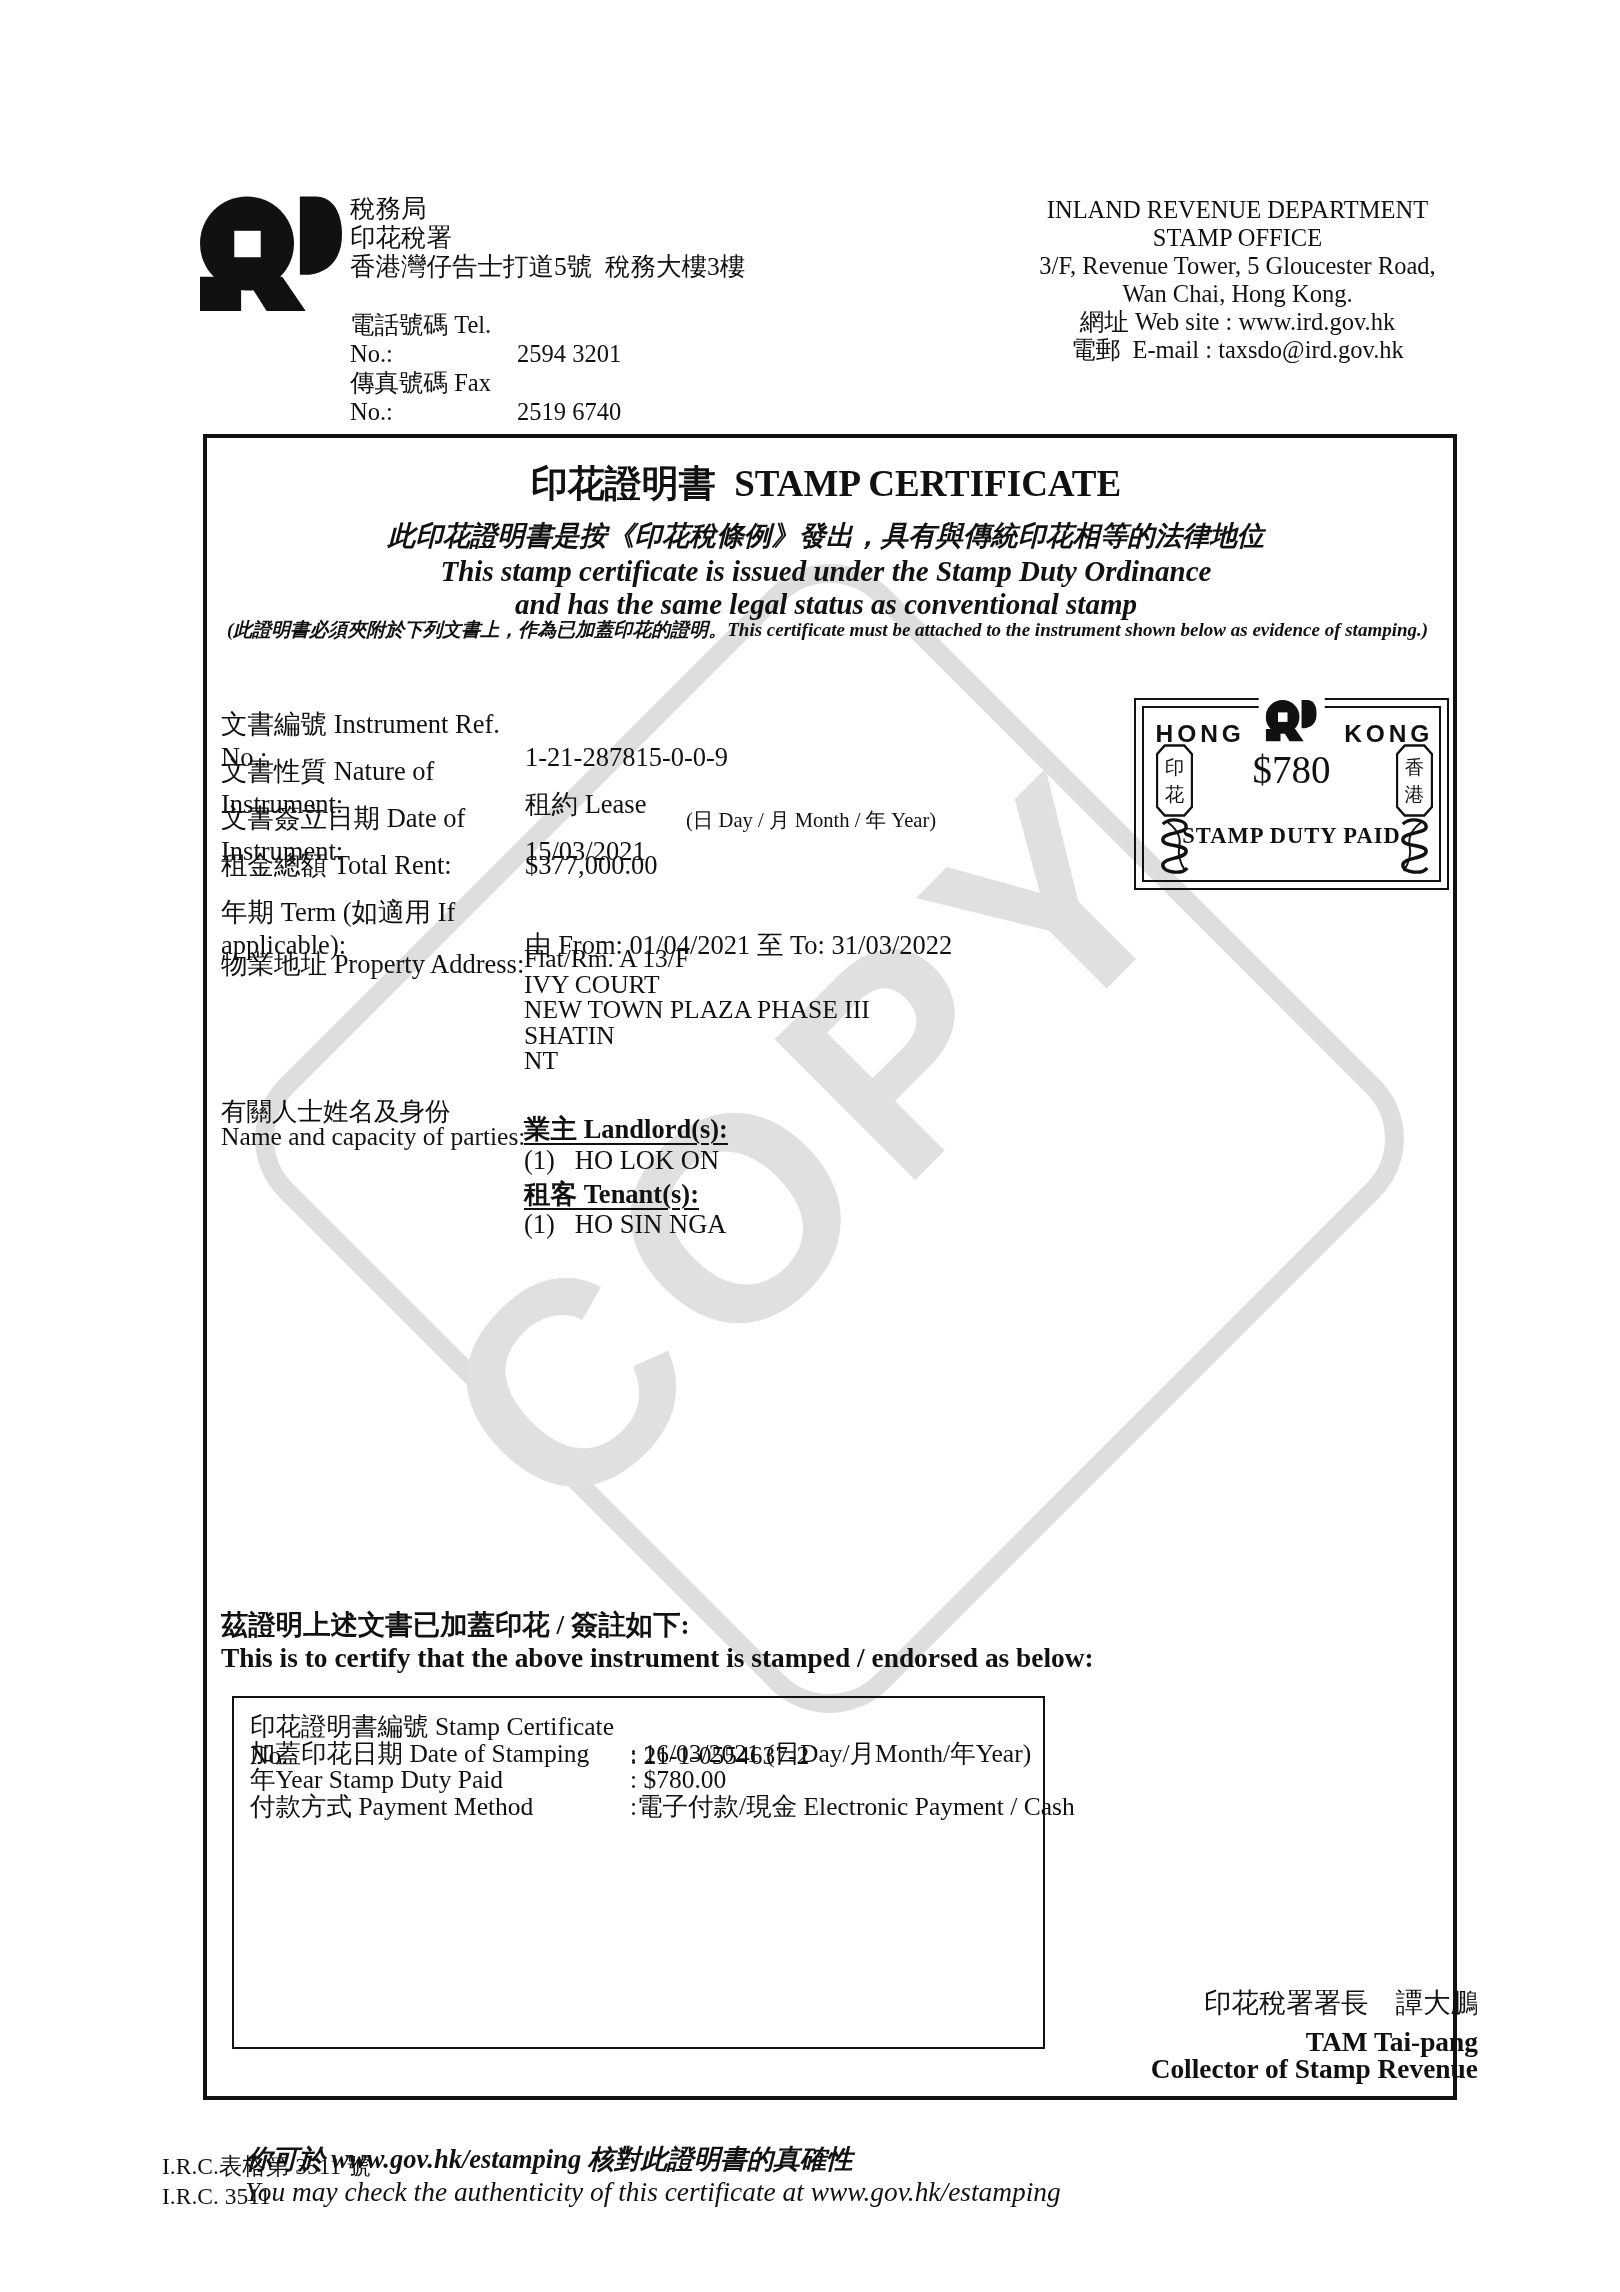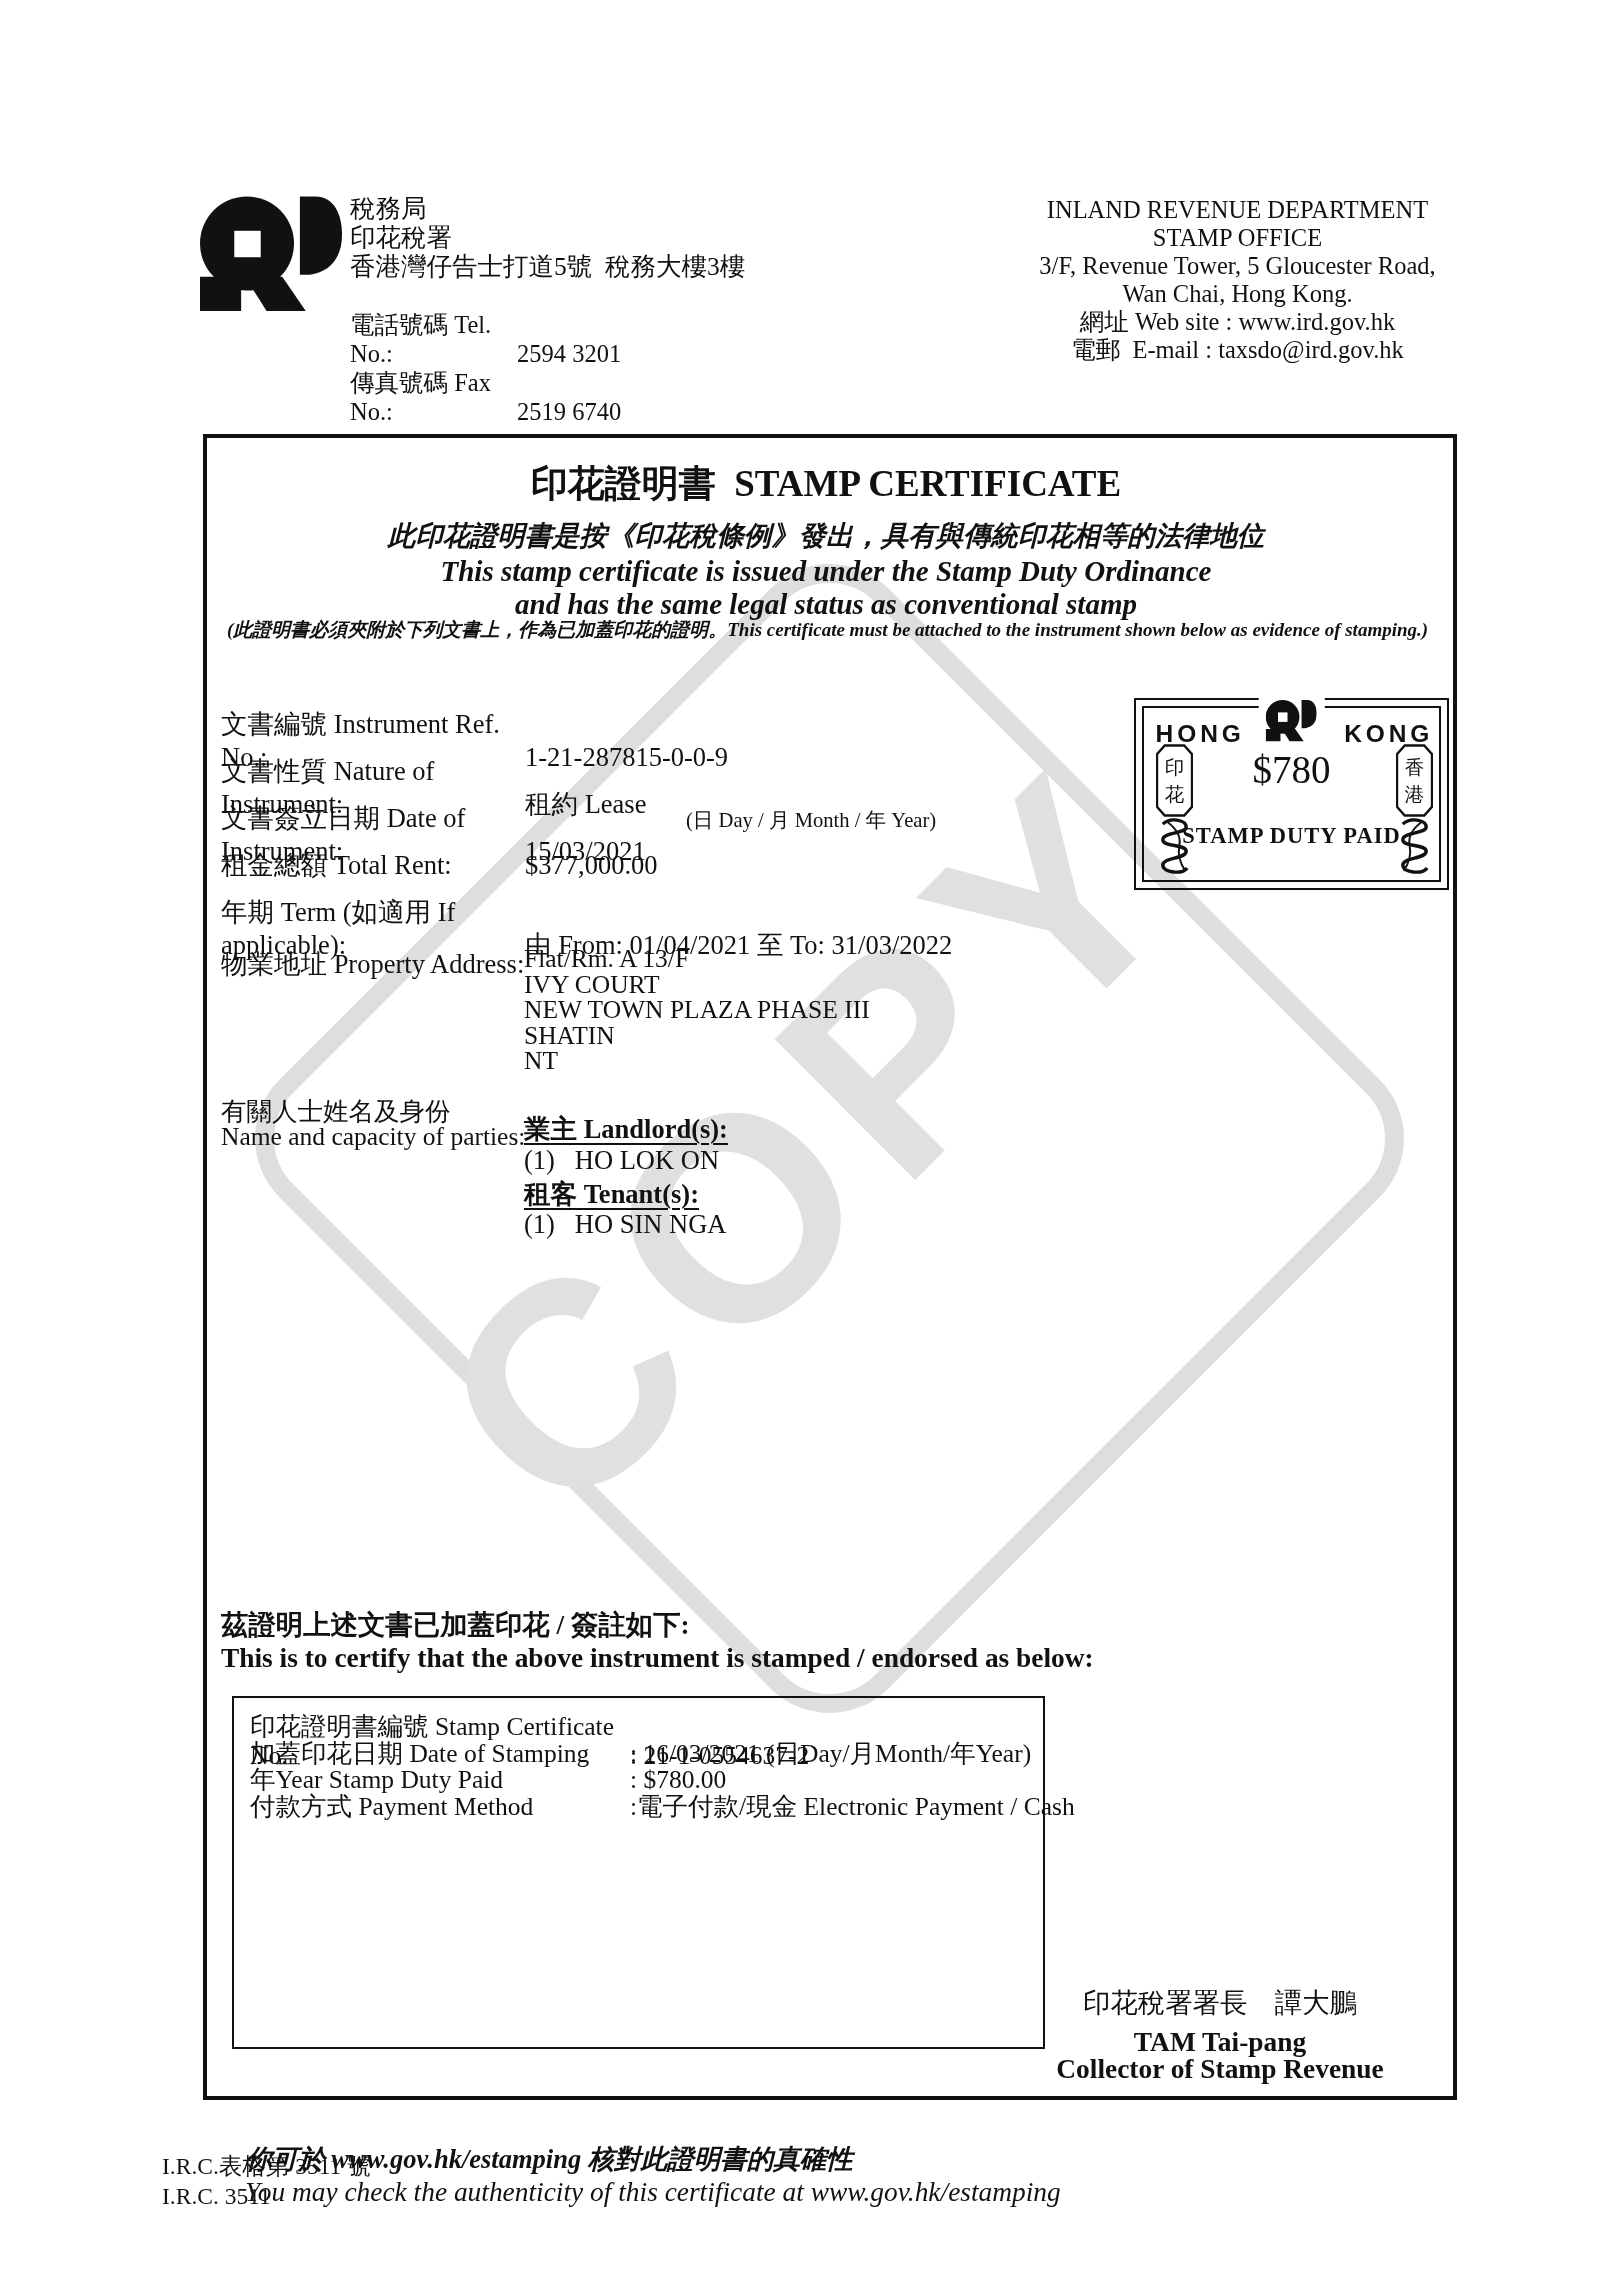--- a/index.html
+++ b/index.html
@@ -48,21 +48,21 @@
   .stamp .caption{position:absolute;left:0;right:0;top:123px;text-align:center;
                   font-size:22.5px;font-weight:bold;letter-spacing:1px;}
   .cartouche{position:absolute;top:44px;line-height:0;}
   .sealart{position:absolute;top:116px;line-height:0;}
   
   .certify-zh{left:221px;top:1607px;font-size:27.4px;font-weight:bold;}
   .certify-en{left:221px;top:1643px;font-size:27.4px;font-weight:bold;}
   .innerbox{left:232px;top:1696px;width:809px;height:349px;border:2px solid #111;}
   .crow{left:250px;font-size:25.5px;line-height:29px;}
   .crow .lbl{display:inline-block;width:380px;}
-  .sig{left:1029px;top:1986px;width:382px;text-align:center;}
+  .sig{left:1096px;top:1986px;width:382px;text-align:right;}
   .sig .zh{font-size:27.4px;line-height:35px;}
   .sig .en{font-size:27.4px;font-weight:bold;line-height:27.4px;}
   
   .irc{left:162px;top:2151px;font-size:23.5px;line-height:30px;}
   .footcheck{left:245px;top:2143px;width:608px;text-align:center;}
   .footcheck .zh{font-size:26.5px;font-style:italic;font-weight:bold;line-height:33px;}
   .footcheck .en{font-size:27.4px;font-style:italic;line-height:33px;}
   .u{text-underline-offset:4.9px;margin-top:41px;}
 </style>
 </head>

